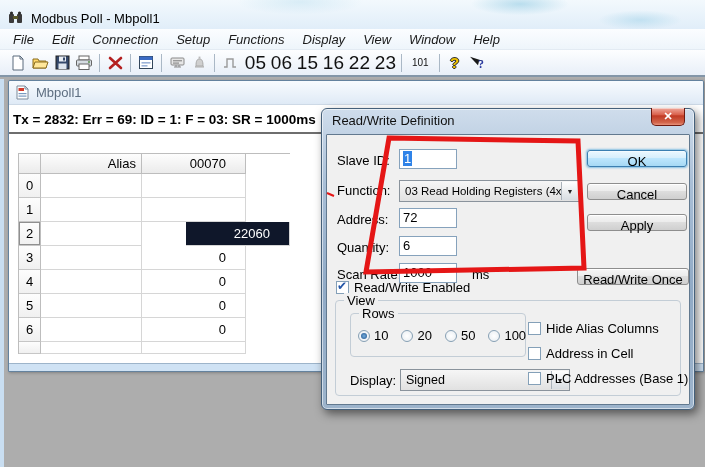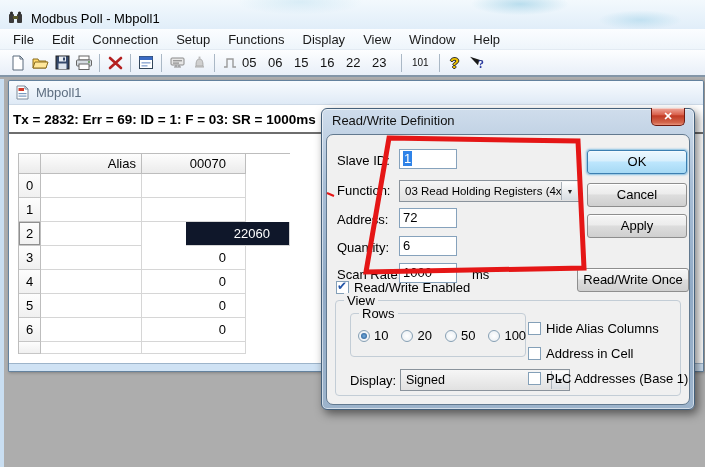--- a/index.html
+++ b/index.html
@@ -11,27 +11,27 @@
     background:
       radial-gradient(70px 16px at 520px 4px, rgba(140,200,225,.55), transparent 70%),
       radial-gradient(60px 14px at 640px 20px, rgba(150,205,230,.45), transparent 70%),
       radial-gradient(90px 18px at 300px 2px, rgba(170,215,235,.35), transparent 70%),
       linear-gradient(#f3f9fd,#dcebf8);
     display:flex;align-items:center;gap:7px;padding-left:8px;box-sizing:border-box;}
   .app-icon{width:16px;height:16px;flex:0 0 auto;}
   .menubar{position:absolute;left:0;top:29px;width:705px;height:21px;
     background:linear-gradient(#fbfdff,#eef5fb);border-bottom:1px solid #e3ebf3;
     display:flex;align-items:center;padding-left:4px;box-sizing:border-box;}
-  .menu-item{padding:2px 9px;color:#1a1a1a;cursor:default;}
+  .menu-item{padding:2px 9px;color:#1a1a1a;cursor:default;font-style:italic;}
   .toolbar{position:absolute;left:0;top:50px;width:705px;height:27px;
     background:linear-gradient(#fdfeff,#e8eff8);border-bottom:2px solid #8396a8;
     display:flex;align-items:center;padding-left:7px;box-sizing:border-box;}
   .tbtn{width:22px;height:22px;display:flex;align-items:center;justify-content:center;flex:0 0 auto;}
   .tsep{width:1px;height:18px;background:#aab8c6;margin:0 4px;flex:0 0 auto;}
-  .fc-btn{min-width:24px;text-align:left;font-size:13px;color:#111;padding:0 1px;flex:0 0 auto;}
+  .fc-btn{min-width:24px;text-align:right;font-size:19px;color:#111;padding:0 1px;flex:0 0 auto;}
   .aux-btn{font-size:10px;color:#111;padding:0 6px;flex:0 0 auto;}
   .help-q{font-weight:bold;font-size:15px;color:#f0c400;text-shadow:-1px 0 #333,1px 0 #333,0 -1px #333,0 1px #333;}
   .mdi{position:absolute;left:0;top:79px;width:705px;height:388px;background:#adadad;
     border-left:4px solid #c9def1;box-sizing:border-box;}
 
   
   .docwin{position:absolute;left:8px;top:80px;width:694px;height:290px;background:#fff;
     border:1px solid #64829e;border-radius:2px 2px 0 0;box-shadow:1px 1px 3px rgba(0,0,0,.25);}
   .doc-titlebar{height:24px;background:linear-gradient(#f8fbfe,#dfeaf6);
     border-bottom:1px solid #cdd9e6;display:flex;align-items:center;gap:6px;padding-left:6px;
@@ -58,31 +58,31 @@
   .dialog{position:absolute;left:321px;top:108px;width:374px;height:302px;border-radius:6px;
     background:linear-gradient(180deg,#cfddec,#a9bfd7 25%,#90aac6 60%,#9db4cc);
     border:1px solid #45607a;
     box-shadow:3px 4px 10px rgba(0,0,0,.5), inset 0 0 0 1px rgba(255,255,255,.55);z-index:5;box-sizing:border-box;}
   .dlg-title{position:absolute;top:4px;left:10px;font-size:13px;color:#101010;}
   .dlg-close{position:absolute;top:-1px;right:9px;width:34px;height:18px;border-radius:0 0 5px 5px;
     background:linear-gradient(180deg,#efa99c 0%,#d9604b 40%,#c03a24 46%,#d2654b 85%,#e8927b 100%);
     border:1px solid #6e1a10;border-top:none;color:#fff;font-weight:bold;font-size:11px;
     text-align:center;line-height:16px;box-shadow:inset 0 1px 0 rgba(255,255,255,.45);box-sizing:border-box;}
   .dlg-client{position:absolute;left:4px;right:4px;top:25px;bottom:4px;background:#f0f0f0;
-    border:1px solid #62798f;border-radius:7px;}
+    border:1px solid #62798f;border-radius:1px;}
   .lbl{position:absolute;font-size:13px;color:#000;white-space:nowrap;}
   .tb{position:absolute;height:20px;width:58px;background:#fff;border:1px solid #86a2bc;
     font-size:13px;line-height:16px;padding:1px 3px;box-sizing:border-box;}
   .tb .selview{background:#2f83e8;color:#fff;padding:0 1px;}
   .combo{position:absolute;height:22px;box-sizing:border-box;border:1px solid #8a939c;
     background:linear-gradient(#f6f6f6,#e1e1e1);font-size:11.5px;line-height:20px;padding-left:5px;
     white-space:nowrap;overflow:hidden;}
   .combo .arrow{position:absolute;right:1px;top:1px;bottom:1px;width:16px;border-left:1px solid #aab2ba;
     background:linear-gradient(#fefefe,#d8dde2);text-align:center;font-size:7px;line-height:19px;color:#222;}
-  .btn{position:absolute;height:24px;width:100px;box-sizing:border-box;border:1px solid #8e8e8e;border-radius:3px;
+  .btn{position:absolute;height:17px;width:100px;box-sizing:border-box;border:1px solid #8e8e8e;border-radius:3px;
     background:linear-gradient(#f6f6f6,#ececec 45%,#dddddd 50%,#cfcfcf);font-size:13px;text-align:center;
     line-height:22px;box-shadow:inset 0 1px 0 #fff;}
   .btn.default{border-color:#3c7fb1;background:linear-gradient(#ecf8ff,#d8effc 45%,#bde6fd 50%,#a6d9f4);
     box-shadow:0 0 2px 1px #86bfe2, inset 0 1px 0 #f4fbff;}
   .group{position:absolute;border:1px solid #c3cdd6;border-radius:4px;box-sizing:border-box;}
   .glabel{position:absolute;top:-8px;left:8px;background:#f0f0f0;padding:0 3px;font-size:13px;}
   .cb{display:inline-block;width:13px;height:13px;border:1px solid #84a0b8;background:#fff;
     position:relative;vertical-align:-2px;box-sizing:border-box;}
   .cb.checked::after{content:"✔";position:absolute;left:0px;top:-3px;font-size:12px;color:#2456a8;}
   .radio{display:inline-block;width:12px;height:12px;border:1px solid #87a0b4;border-radius:50%;

